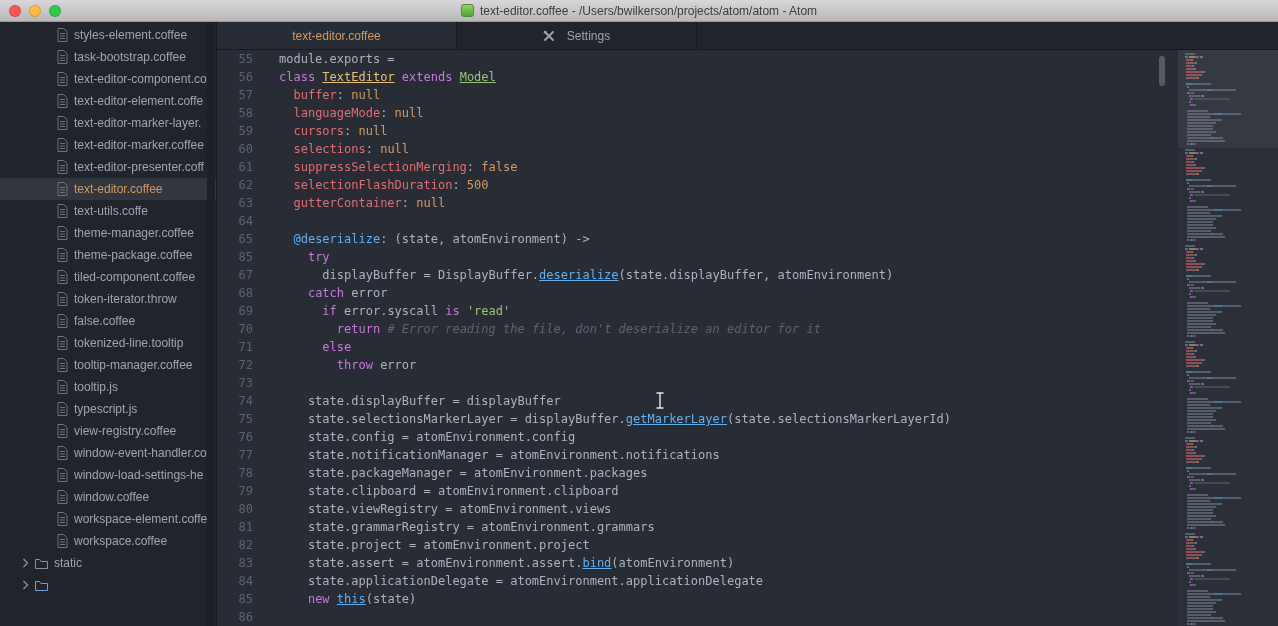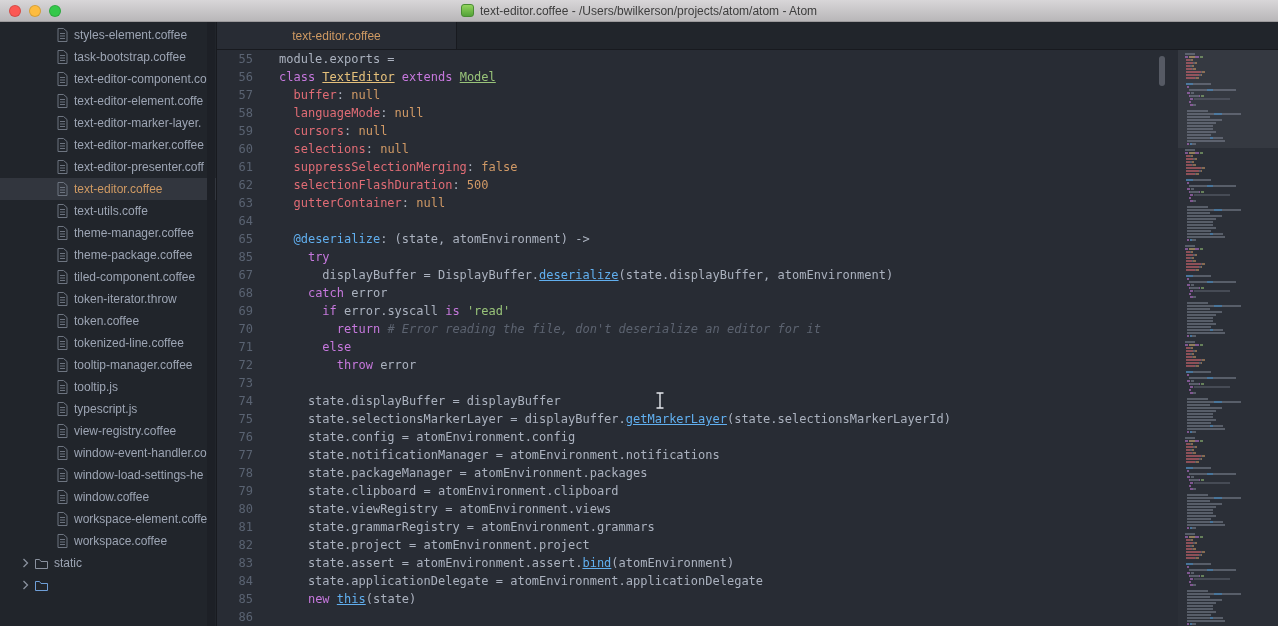--- a/index.html
+++ b/index.html
@@ -261,30 +261,30 @@
             </span>
             <span class="tree-label">token-iterator.throw</span>
           </div>
           <div class="tree-item">
             <span class="tree-icon">
               <svg width="11" height="14" viewBox="0 0 11 14">
                 <path d="M1 .5 h5.5 L10 3.5 V13.5 H1 Z" fill="none" stroke="#6d7480"></path>
                 <path d="M3 5.5 h5 M3 8 h5 M3 10.5 h5" stroke="#6d7480" stroke-width="1"></path>
               </svg>
             </span>
-            <span class="tree-label">token.coffee</span>
-          </div>
-          <div class="tree-item">
-            <span class="tree-icon">
-              <svg width="11" height="14" viewBox="0 0 11 14">
-                <path d="M1 .5 h5.5 L10 3.5 V13.5 H1 Z" fill="none" stroke="#6d7480"></path>
-                <path d="M3 5.5 h5 M3 8 h5 M3 10.5 h5" stroke="#6d7480" stroke-width="1"></path>
-              </svg>
-            </span>
-            <span class="tree-label">tokenized-line.coffee</span>
+            <span class="tree-label">false.coffee</span>
+          </div>
+          <div class="tree-item">
+            <span class="tree-icon">
+              <svg width="11" height="14" viewBox="0 0 11 14">
+                <path d="M1 .5 h5.5 L10 3.5 V13.5 H1 Z" fill="none" stroke="#6d7480"></path>
+                <path d="M3 5.5 h5 M3 8 h5 M3 10.5 h5" stroke="#6d7480" stroke-width="1"></path>
+              </svg>
+            </span>
+            <span class="tree-label">tokenized-line.tooltip</span>
           </div>
           <div class="tree-item">
             <span class="tree-icon">
               <svg width="11" height="14" viewBox="0 0 11 14">
                 <path d="M1 .5 h5.5 L10 3.5 V13.5 H1 Z" fill="none" stroke="#6d7480"></path>
                 <path d="M3 5.5 h5 M3 8 h5 M3 10.5 h5" stroke="#6d7480" stroke-width="1"></path>
               </svg>
             </span>
             <span class="tree-label">tooltip-manager.coffee</span>
           </div>
@@ -387,20 +387,29 @@
             <span class="tree-label"></span>
           </div>
         </div>
       <div class="tree-scrollbar"></div>
     </div>
 
     <div class="content">
       <div class="tabbar">
         <div class="tab active">
           <span>text-editor.coffee</span>
+        </div>
+        <div class="tab">
+          <span class="tree-icon">
+            <svg width="12" height="12" viewBox="0 0 12 12">
+              <path d="M2 10 L10 2 M2 2 L10 10" stroke="#9da5b4" stroke-width="1.8" fill="none" stroke-linecap="round"></path>
+              <circle cx="2.2" cy="2.2" r="1.4" fill="#9da5b4"></circle>
+            </svg>
+          </span>
+          <span>Settings</span>
         </div>
       </div>
 
       <div class="editor">
         <div class="gutter" id="gutter">
             <div class="ln">55</div>
             <div class="ln">56</div>
             <div class="ln">57</div>
             <div class="ln">58</div>
             <div class="ln">59</div>

